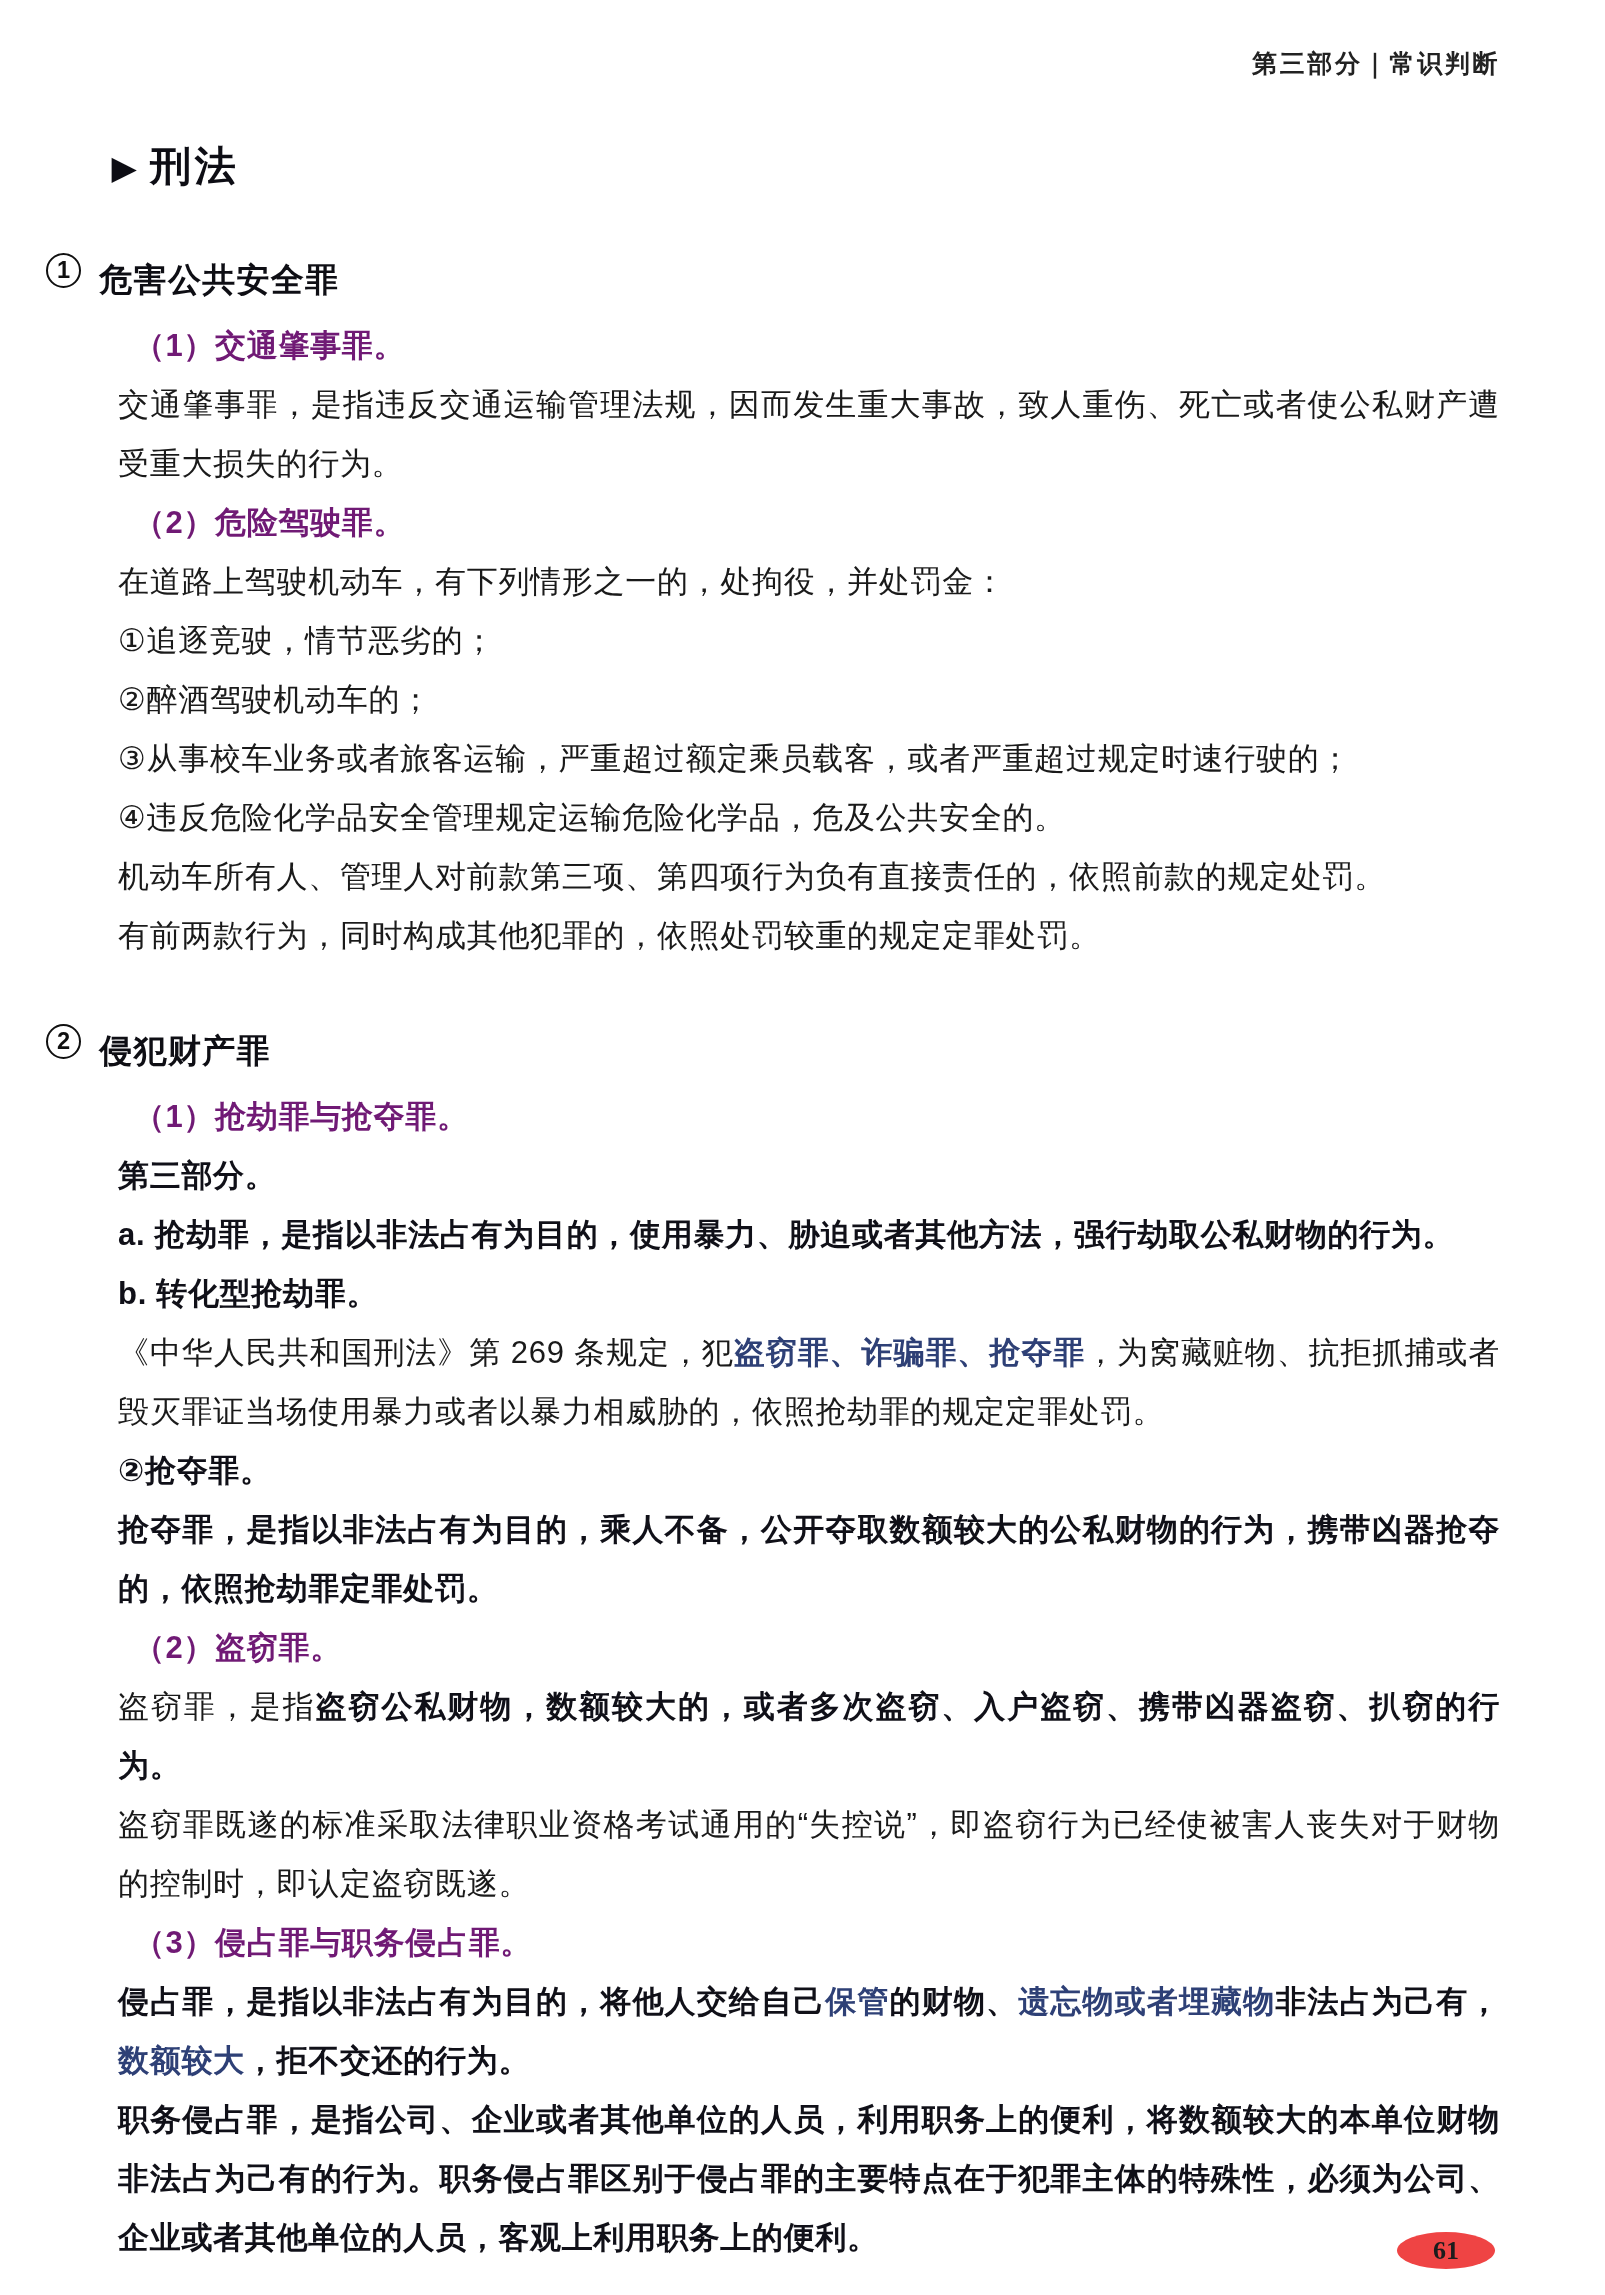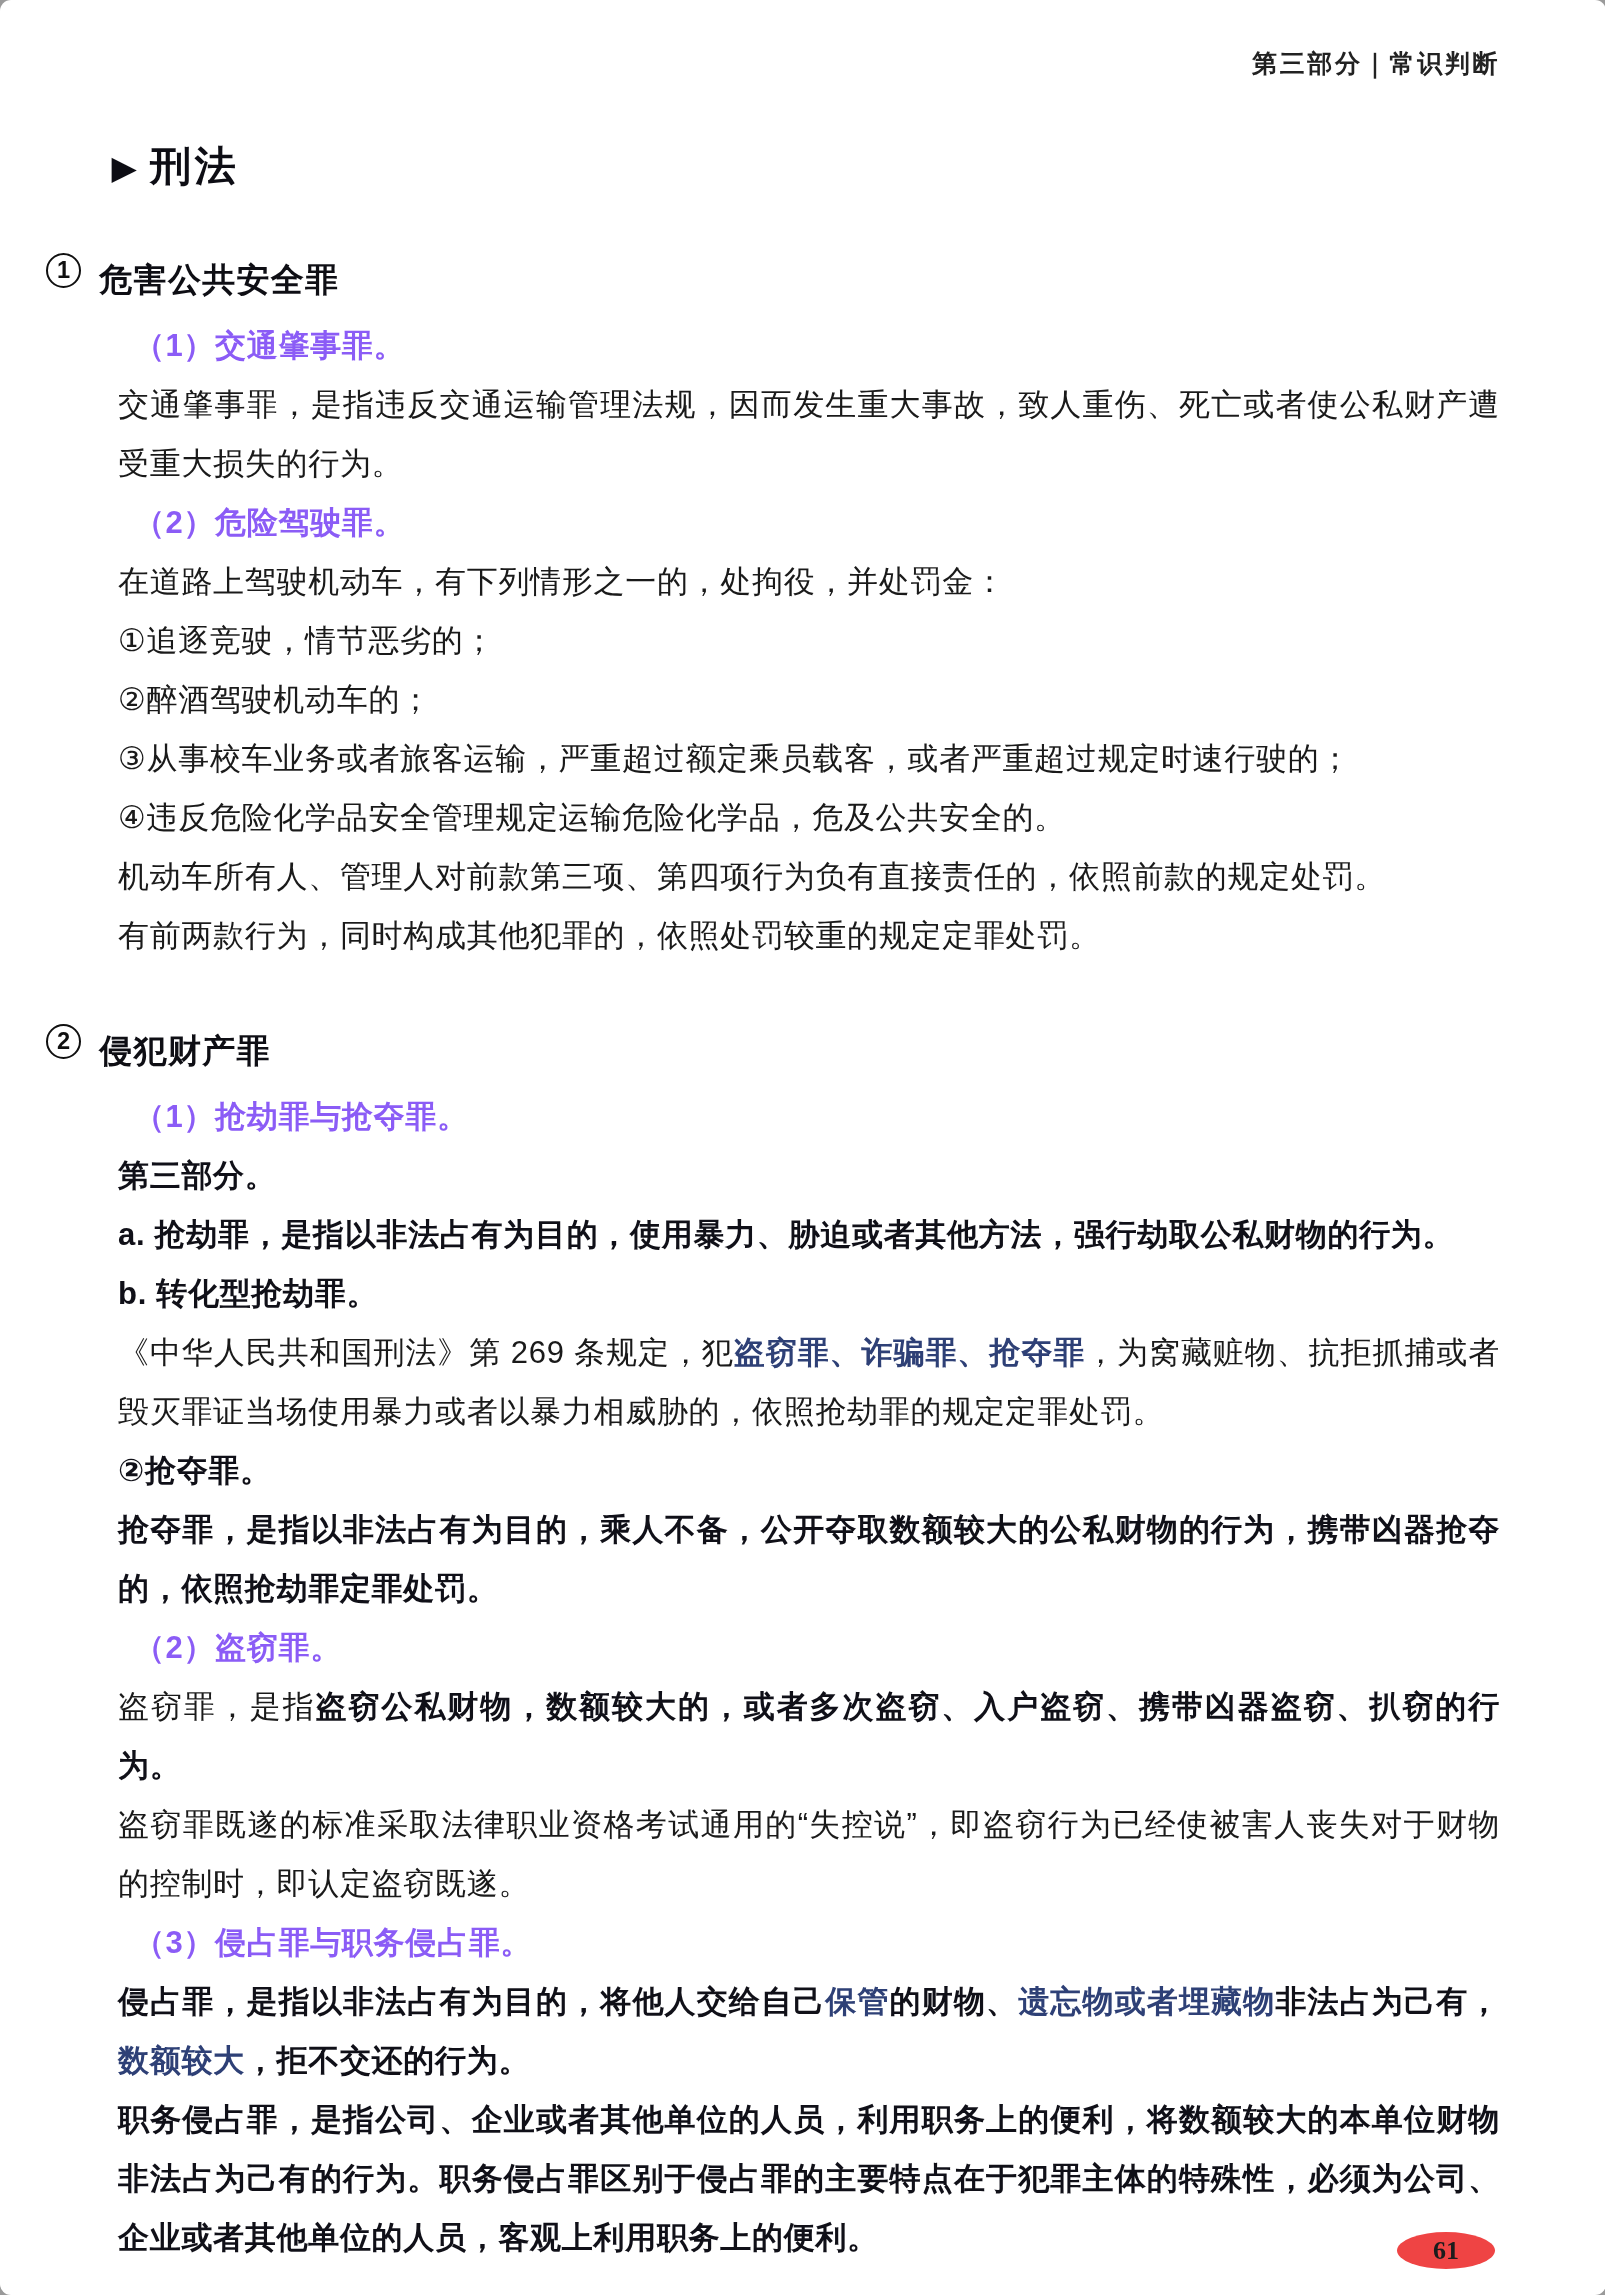--- a/index.html
+++ b/index.html
@@ -4,21 +4,20 @@
 <style>
   html,body{margin:0;padding:0;background:#9a9a9a;}
   .page{
     position:relative;
     width:1606px;height:2295px;
     background:#ffffff;
     font-family:"Liberation Sans","DejaVu Sans",sans-serif;
     color:#1a1a1a;
     overflow:hidden;
     box-sizing:border-box;
-    border-radius:11px;
   }
   .running-header{
     position:absolute;top:47px;right:106px;
     font-family:"Liberation Serif","DejaVu Serif",serif;
     font-weight:bold;font-size:25px;color:#222;
     letter-spacing:2.6px;
   }
   .content{
     padding:139px 106px 0 118px;
     box-sizing:border-box;
@@ -48,21 +47,21 @@
     margin:0;
     font-size:31px;
     line-height:59px;
     text-align:justify;
     letter-spacing:0.7px;
   }
   p.heading{
     font-weight:bold;
     text-indent:15.7px;
     text-align:left;
-    color:#8b5cf6;
+    color:#701a75;
   }
   .run-b{font-weight:bold;color:#101018;}
   .run-blue{font-weight:bold;margin-top:32px;}
   .page-number{
     position:absolute;right:111px;bottom:26px;
     width:98px;height:37px;border-radius:50%;
     background:#ef4444;
     display:flex;align-items:center;justify-content:center;
     font-family:"Liberation Serif","DejaVu Serif",serif;
     font-size:26px;font-weight:bold;color:#1c1c1c;

